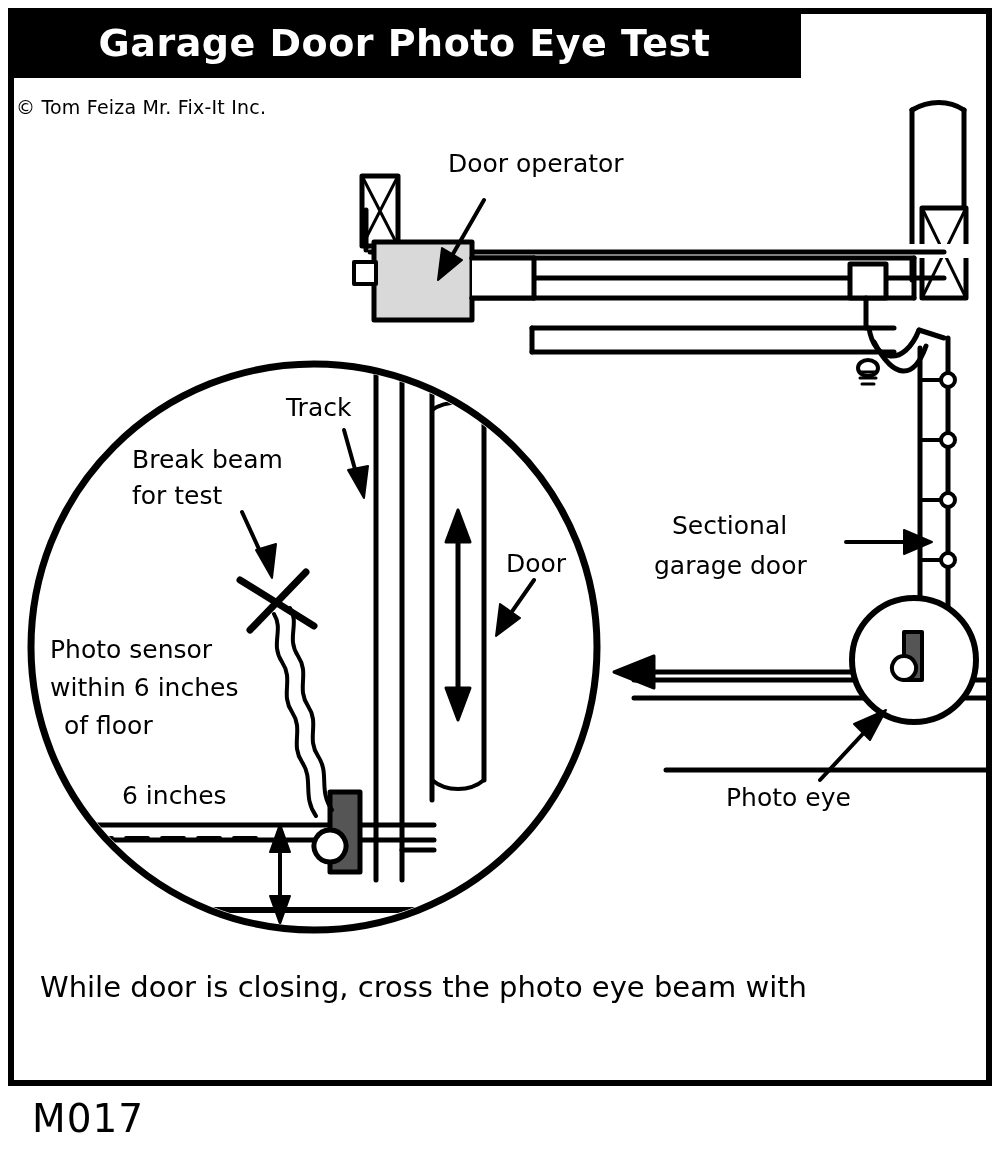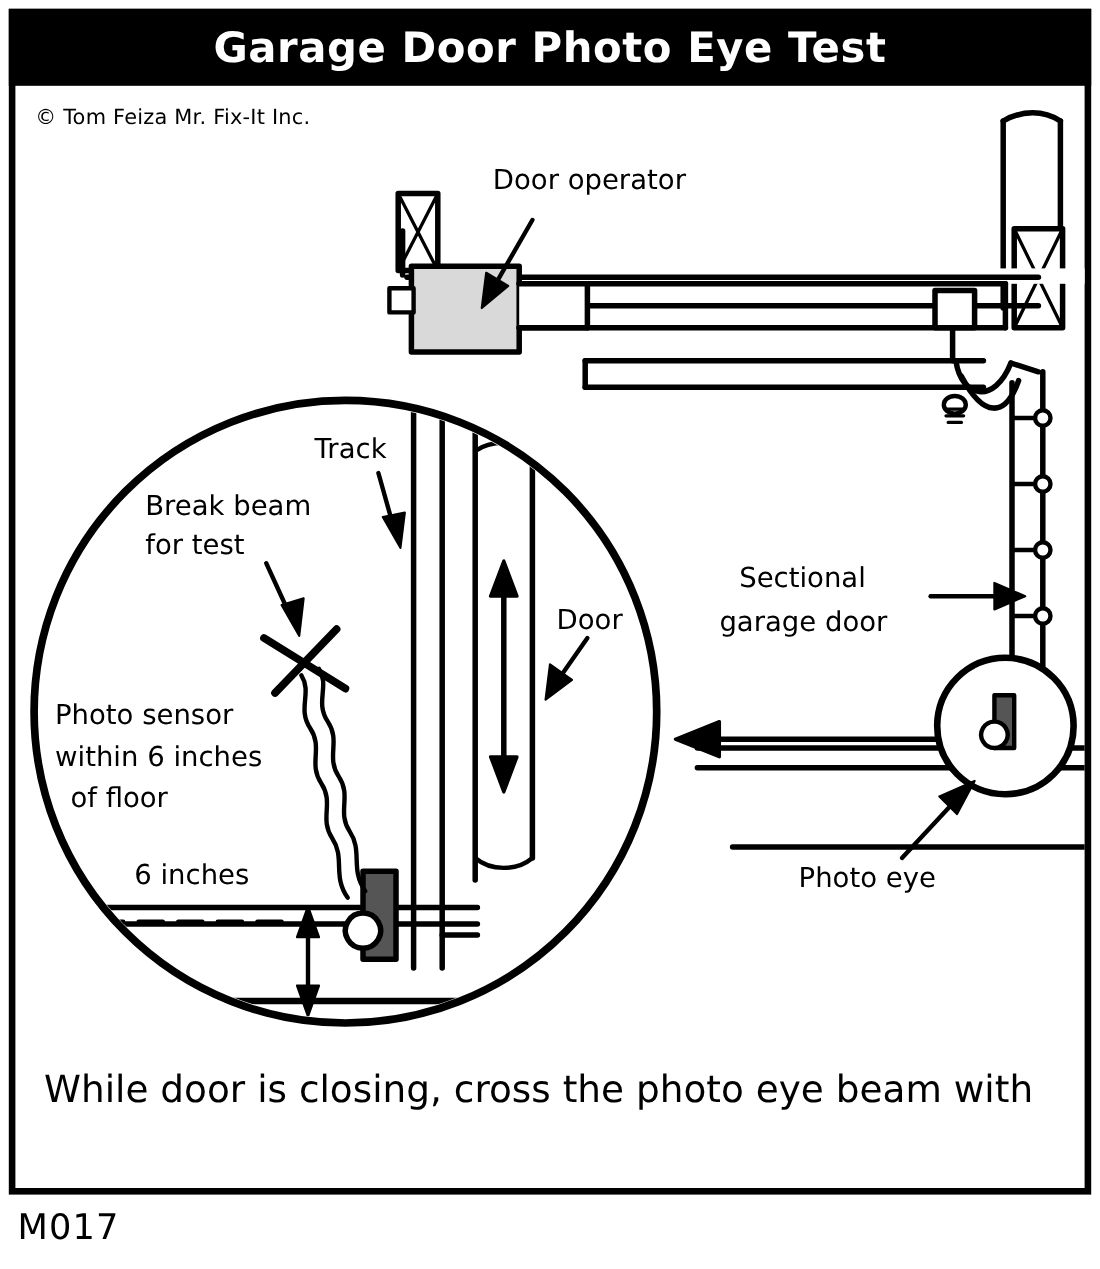--- a/index.html
+++ b/index.html
@@ -24,41 +24,41 @@
     height: 1078px;
     border: 6px solid #000;
     box-sizing: border-box;
     background: #ffffff;
   }
   
   .title-bar {
     position: absolute;
     left: 8px;
     top: 8px;
-    width: 984px;
+    width: 793px;
     height: 70px;
     background: #000;
     color: #fff;
     display: flex;
     align-items: center;
     justify-content: center;
     box-sizing: border-box;
   }
   .title-text {
     font-family: "DejaVu Sans", sans-serif;
     font-weight: bold;
     font-size: 38px;
     letter-spacing: 0.5px;
     color: #ffffff;
     white-space: nowrap;
   }
   
   .copyright {
     position: absolute;
-    left: 32px;
+    left: 16px;
     top: 96px;
     font-family: "DejaVu Sans", sans-serif;
     font-size: 19px;
     color: #000;
     letter-spacing: 0.2px;
   }
   
   .canvas {
     position: absolute;
     left: 14px;
@@ -72,31 +72,31 @@
     font-size: 25px;
     fill: #000;
   }
   
   .caption {
     position: absolute;
     left: 40px;
     top: 965px;
     width: 920px;
     font-family: "DejaVu Sans", sans-serif;
-    font-size: 34px;
+    font-size: 29px;
     line-height: 1.55;
     color: #000;
   }
   
   .code {
     position: absolute;
-    left: 16px;
+    left: 32px;
     top: 1096px;
     font-family: "DejaVu Sans", sans-serif;
-    font-size: 32px;
+    font-size: 39px;
     color: #000;
     letter-spacing: 1px;
   }
 </style>
 </head>
 <body>
 
 <div id="page">
 
   <div class="outer-frame"></div>

